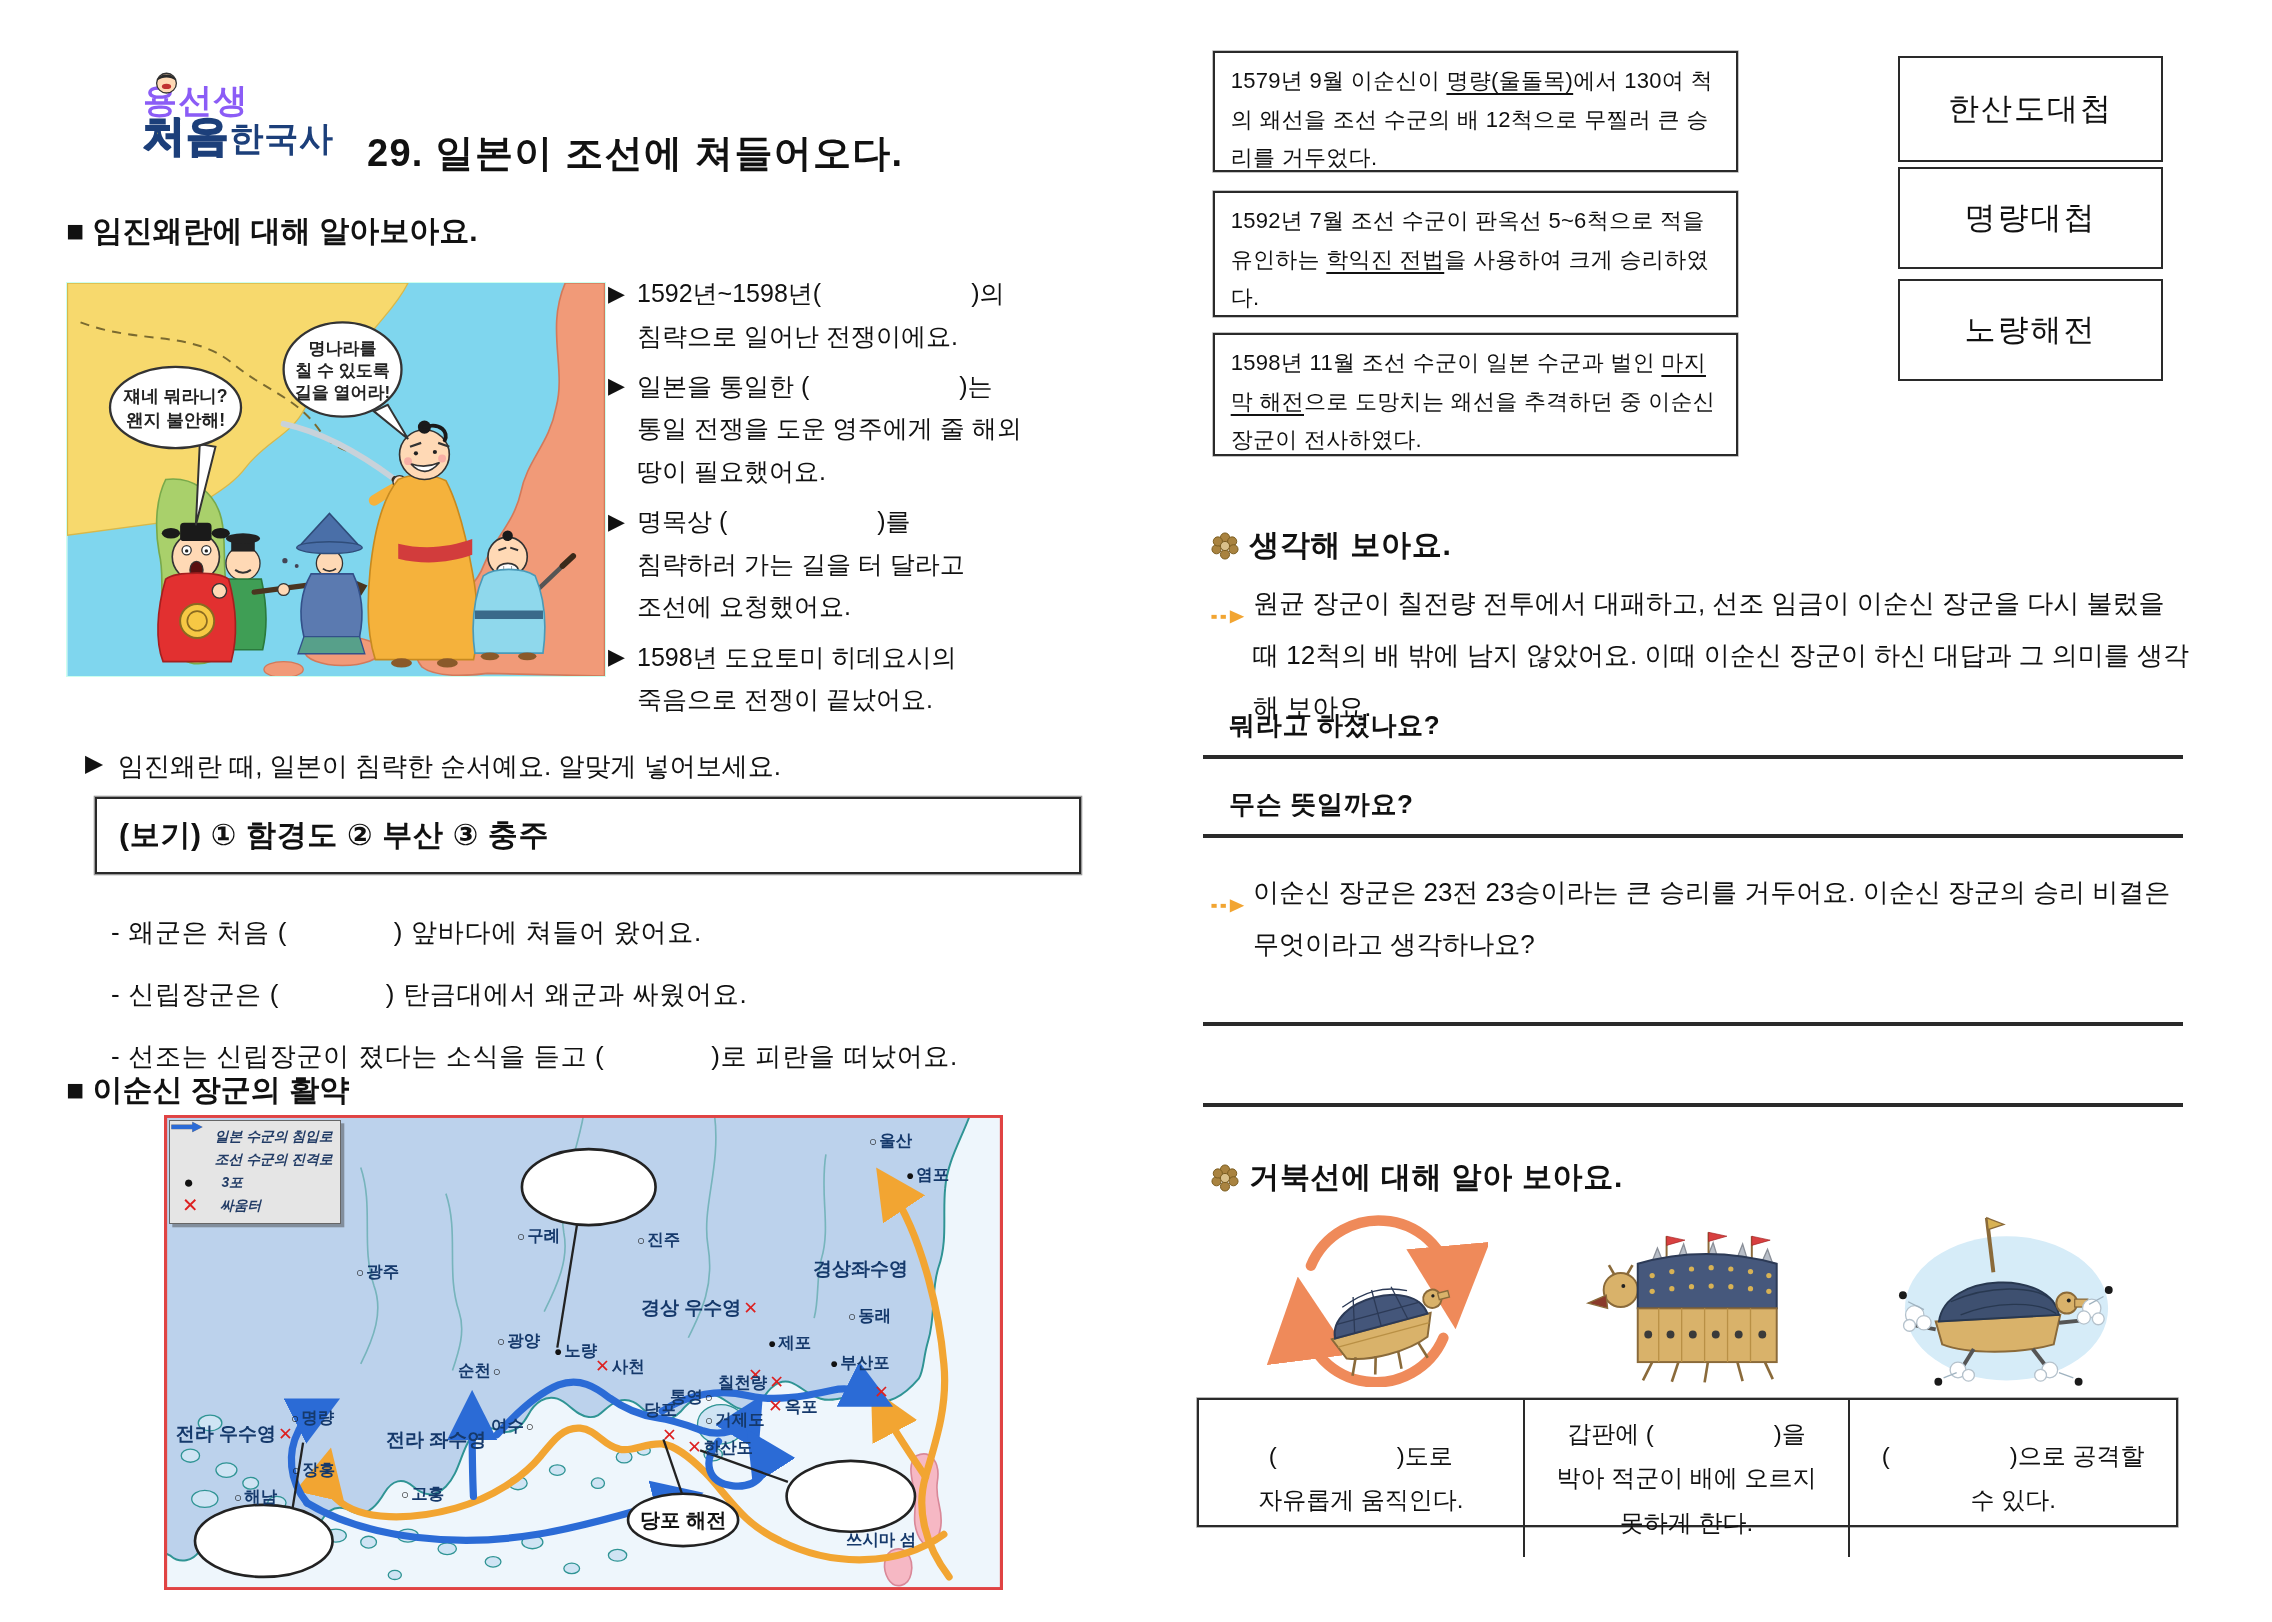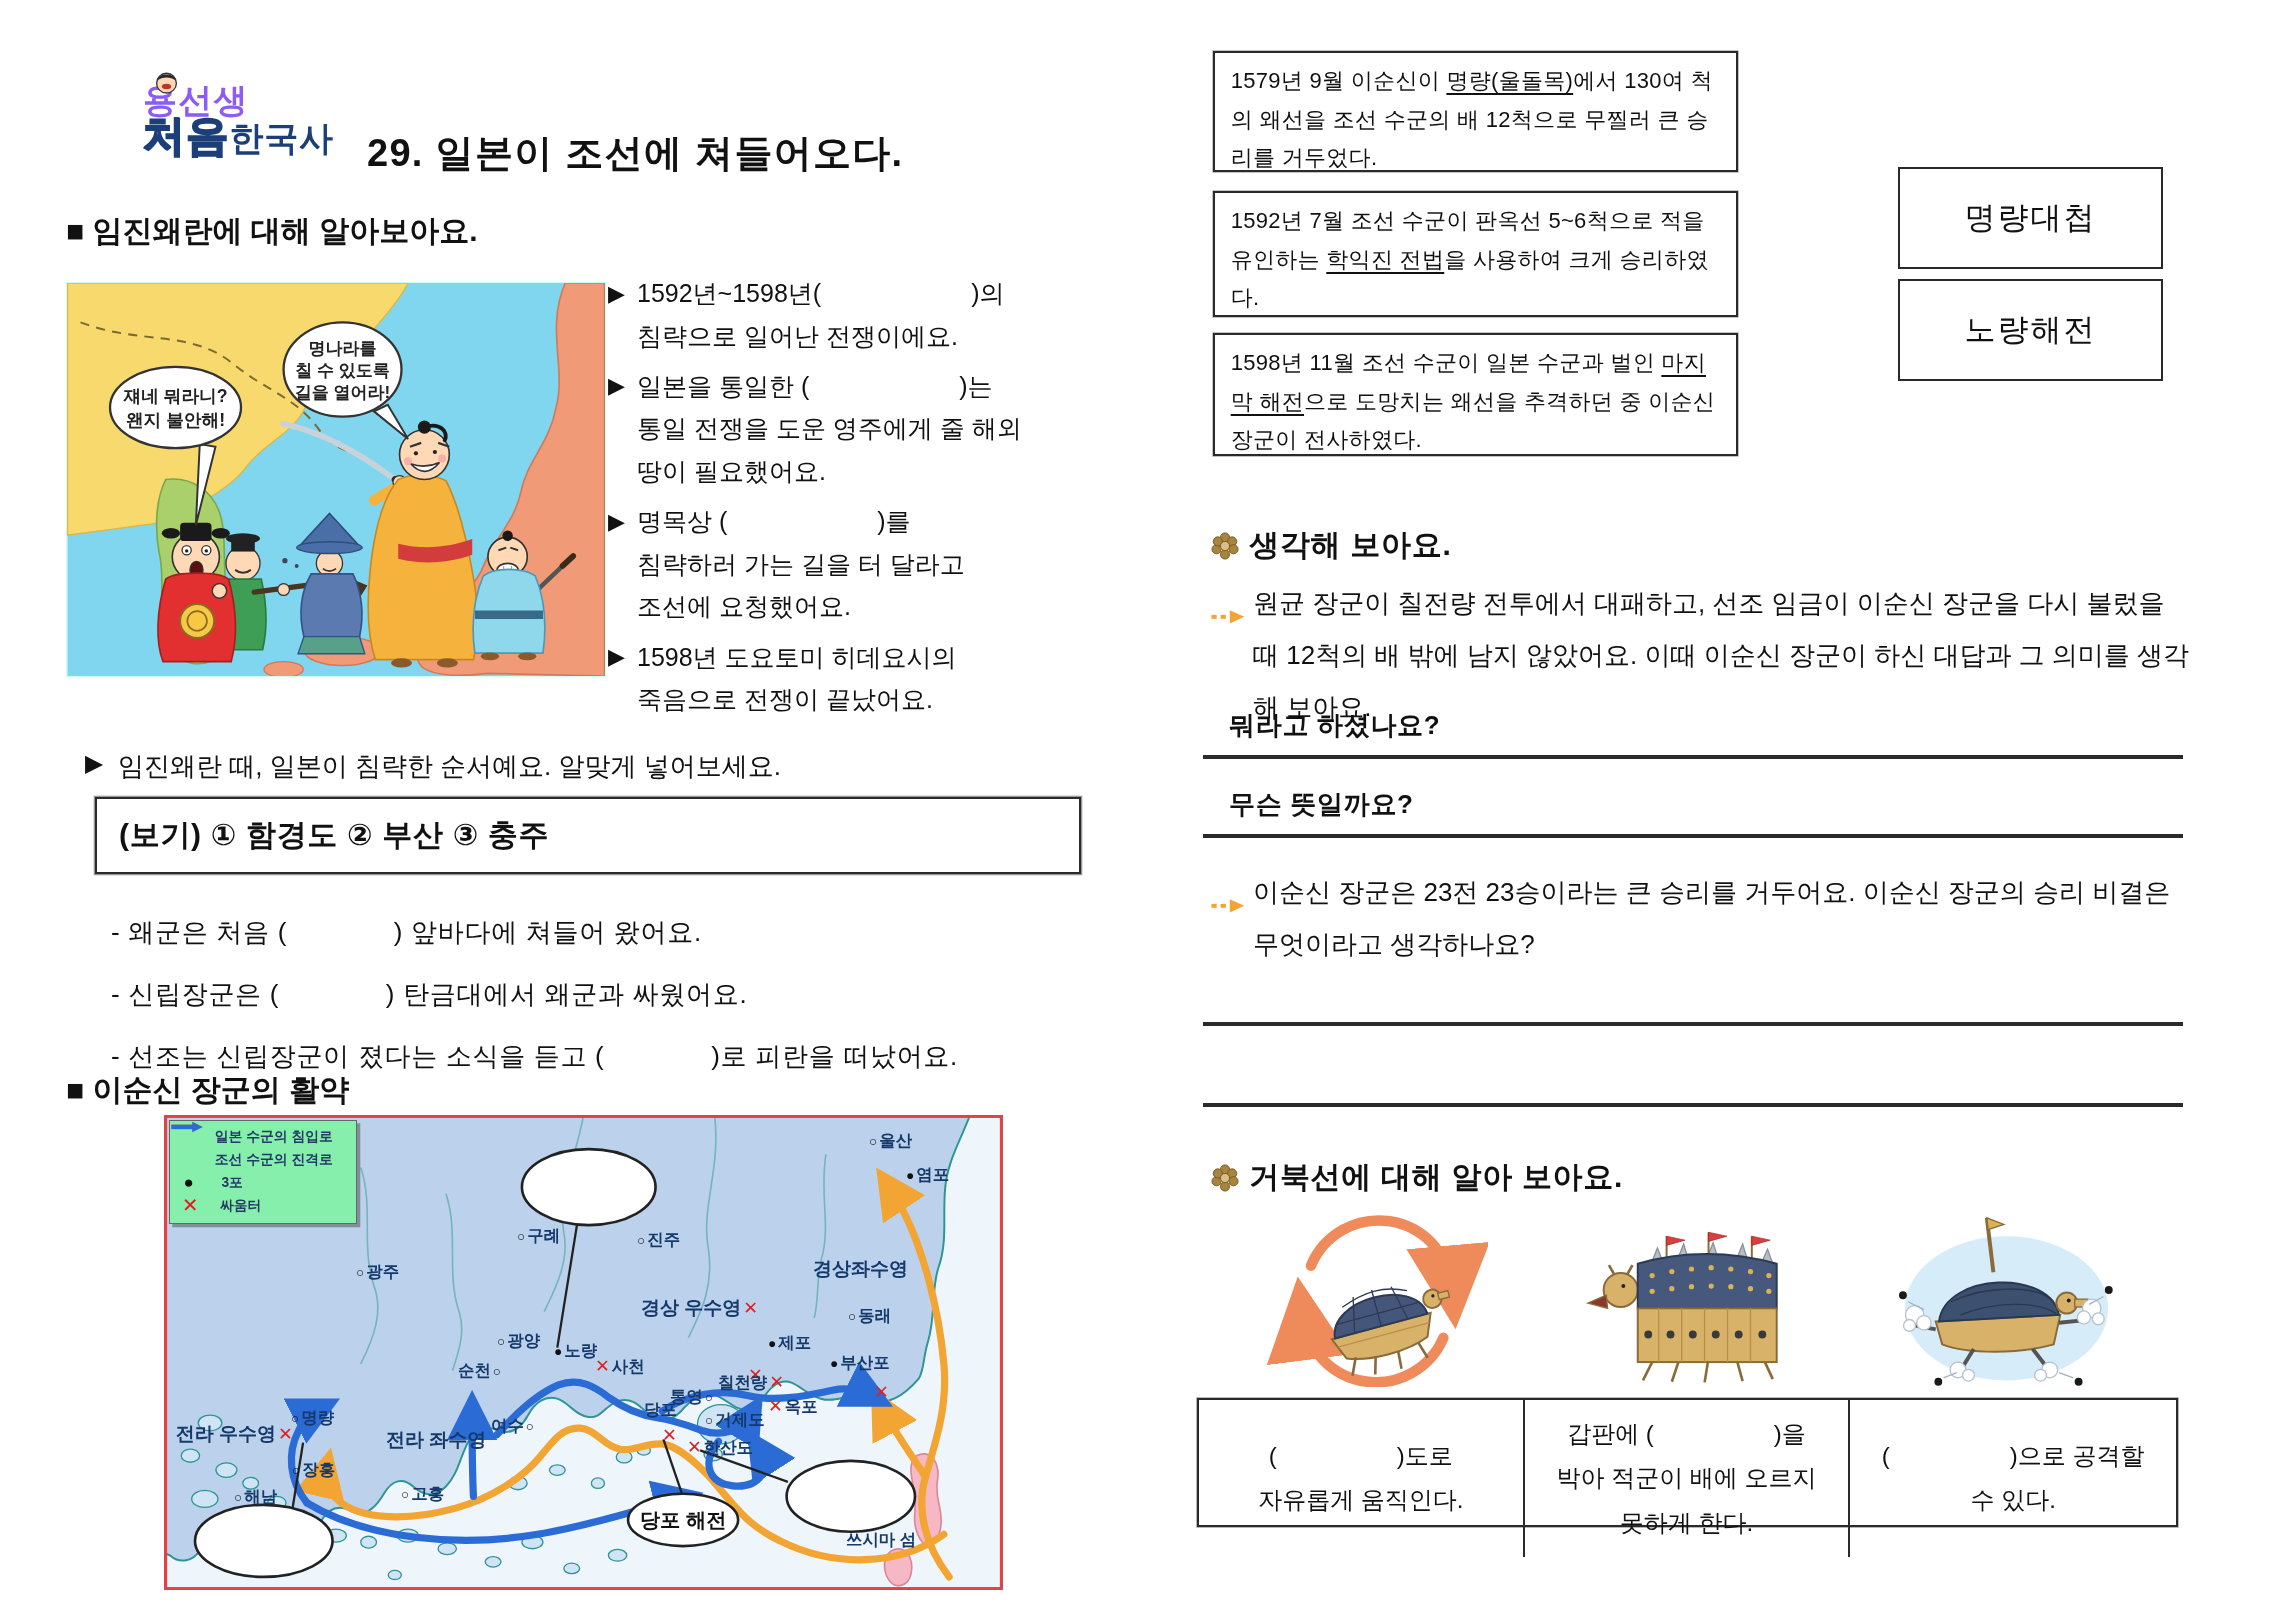--- a/index.html
+++ b/index.html
@@ -20,22 +20,22 @@
   .bullet .bm{flex:0 0 29px;font-size:22px;padding-top:2.6px;}
   .bullet .bt{white-space:pre-line;}
   .orderline{display:flex;font-size:26px;}
   .orderline .bm{flex:0 0 33px;font-size:23.6px;}
   .bogibox{border:2px solid #2a2a2a;box-shadow:0 0 0 1.3px #999;display:flex;align-items:center;
            padding:0 22px;font-size:30px;font-weight:bold;letter-spacing:0.7px;}
   .fline{font-size:26px;letter-spacing:0.7px;}
   
   .map{width:839px;height:475px;}
   .map svg{position:absolute;left:0;top:0;}
-  .legend{position:absolute;left:5.2px;top:5.2px;width:188px;height:104px;background:#86efac;
-          border:1.3px solid #666;box-shadow:3.3px 3.3px 0 rgba(60,60,60,.45);padding:3.9px 6.6px;box-sizing:border-box;}
+  .legend{position:absolute;left:5.2px;top:5.2px;width:172px;height:104px;background:#e5e5e5;
+          border:1.3px solid #666;box-shadow:3.3px 3.3px 0 rgba(60,60,60,.45);padding:3.9px 6.6px;box-sizing:border-box;font-style:italic;}
   .lgrow{display:flex;align-items:center;height:23px;}
   .lgrow .lgi{width:38px;display:flex;align-items:center;}
   .lgrow .lgt{font-size:13.8px;font-weight:bold;color:#223c66;white-space:nowrap;}
   .mplace{position:absolute;white-space:nowrap;font-size:16.4px;font-weight:bold;color:#15396b;transform:translateY(-50%);}
   .mplace.big{font-size:19px;}
   .mplace .mk{margin:0 2px;}
   .mplace .mx{color:#dd2020;font-size:17.7px;}
   .mplace .md{color:#111;font-size:13.8px;}
   .mplace .mo{color:#111;font-size:13.8px;}
   
@@ -378,20 +378,21 @@
   <div class="abs evbox" style="left:1213px;top:51px;width:525px;height:121px;">
     <span><span>1579년 9월 이순신이 </span><span class="useg">명량(울돌목)</span><span>에서 130여 척의 왜선을 조선 수군의 배 12척으로 무찔러 큰 승리를 거두었다.</span></span>
   </div>
   <div class="abs evbox" style="left:1213px;top:191px;width:525px;height:126px;">
     <span><span>1592년 7월 조선 수군이 판옥선 5~6척으로 적을 유인하는 </span><span class="useg">학익진 전법</span><span>을 사용하여 크게 승리하였다.</span></span>
   </div>
   <div class="abs evbox" style="left:1213px;top:333px;width:525px;height:123px;">
     <span><span>1598년 11월 조선 수군이 일본 수군과 벌인 </span><span class="useg">마지막 해전</span><span>으로 도망치는 왜선을 추격하던 중 이순신 장군이 전사하였다.</span></span>
   </div>
 
+  <div class="abs ansbox" style="left:1898px;top:56px;width:261px;height:102px;">한산도대첩</div>
   <div class="abs ansbox" style="left:1898px;top:167px;width:261px;height:98px;">명량대첩</div>
   <div class="abs ansbox" style="left:1898px;top:279px;width:261px;height:98px;">노량해전</div>
 
   <div class="abs bighead" style="left:1210px;top:525px;">
     <span class="ficon">
       <svg width="30" height="30" viewBox="0 0 46 46">
           <g fill="#a98340" stroke="#7a5c20" stroke-width="1.5">
         <circle cx="23" cy="10" r="7"></circle>
             <circle cx="34" cy="16" r="7"></circle>
             <circle cx="36" cy="28" r="7"></circle>

